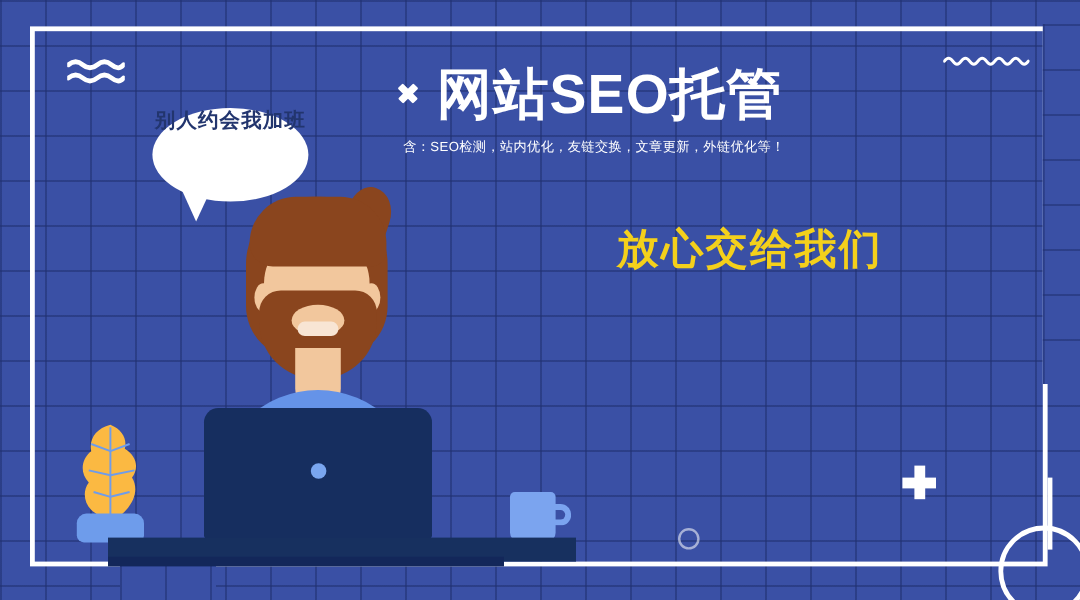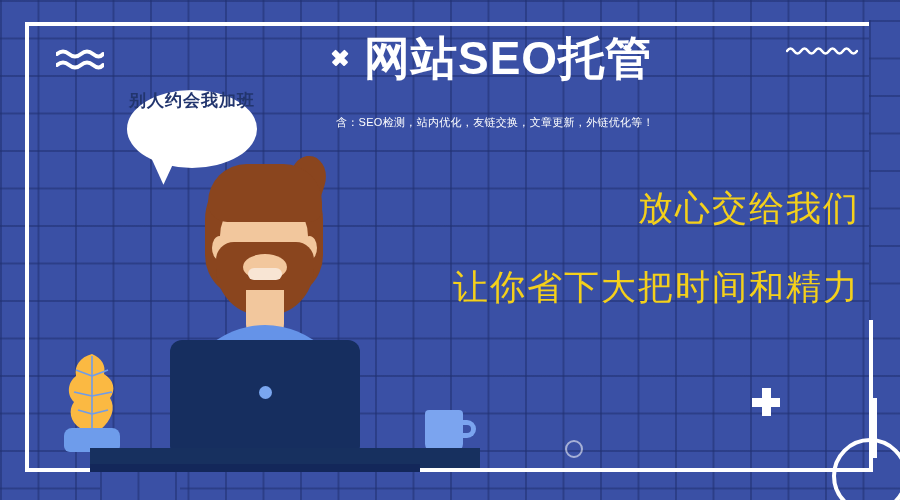--- a/index.html
+++ b/index.html
@@ -89,21 +89,21 @@
     position: absolute;
     background: #ffffff;
   }
   .plus-deco::before { left: 10px; top: 0; width: 9px; height: 28px; }
   .plus-deco::after  { left: 0; top: 10px; width: 28px; height: 9px; }
 
   
   .title-row {
     position: absolute;
     left: 330px;
-    top: 30px;
+    top: 50px;
     width: 420px;
     height: 56px;
     display: flex;
     align-items: center;
     gap: 14px;
   }
   .title-x {
     position: relative;
     width: 20px;
     height: 20px;
@@ -143,25 +143,24 @@
   .sell-lines {
     position: absolute;
     left: 390px;
     top: 190px;
     width: 470px;
     text-align: center;
   }
   .sell-line {
     color: #f4d01b;
     font-size: 35px;
-    font-weight: normal;
+    font-weight: bold;
     letter-spacing: 2px;
     line-height: 1;
     white-space: nowrap;
-    text-align: right;
   }
   .sell-line.l1 { margin-bottom: 44px; }
   .sell-line.l2 { margin-bottom: 44px; }
   .sell-line.l3 { margin-bottom: 44px; }
 
   
   .bubble {
     position: absolute;
     left: 127px;
     top: 90px;
@@ -384,21 +383,20 @@
   <div class="plus-deco"></div>
 
   <div class="title-row">
     <span class="title-x"></span>
     <span class="main-title">网站SEO托管</span>
   </div>
   <div class="subtitle">含：SEO检测，站内优化，友链交换，文章更新，外链优化等！</div>
 
   <div class="sell-lines">
     <div class="sell-line l1">放心交给我们</div>
-    <div class="sell-line l3">让你省下大把时间和精力</div>
   </div>
 
   <div class="bubble-tail"></div>
   <div class="bubble">
     <div class="bubble-line">别人约会</div>
     <div class="bubble-line">我加班</div>
   </div>
 
   <div class="person">
     <div class="hair-back"></div>

